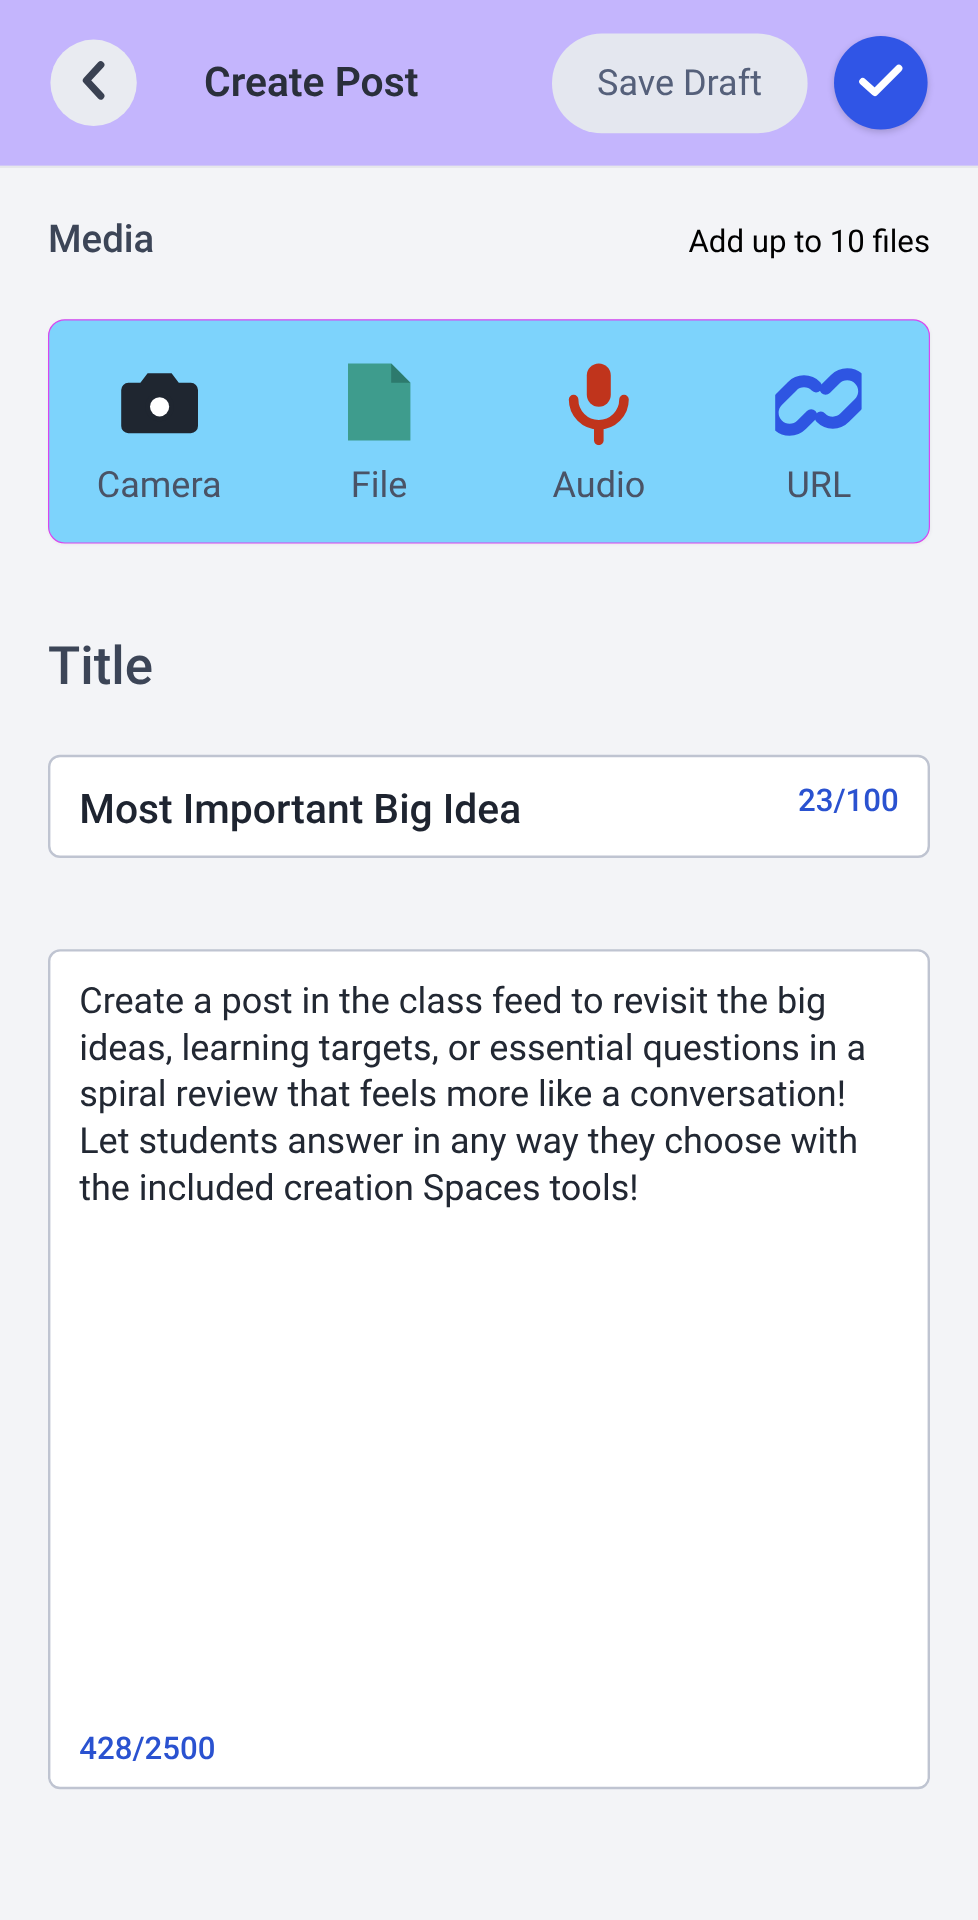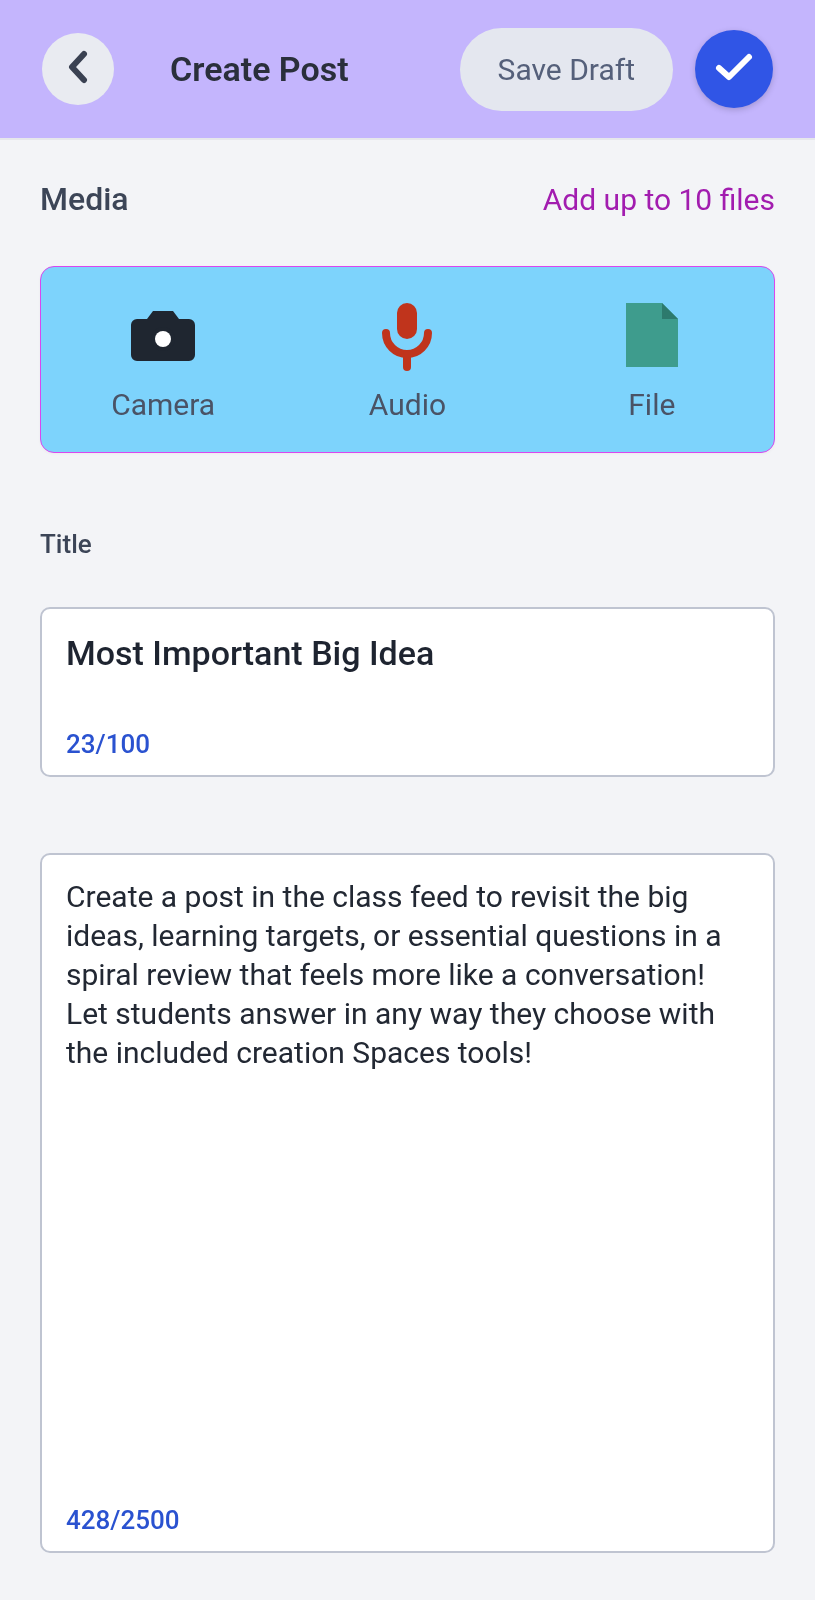--- a/index.html
+++ b/index.html
@@ -48,58 +48,58 @@
     cursor: pointer;
     box-shadow: 0 2px 6px rgba(0,0,0,0.18);
   }
 
   
   .content { padding: 40px 40px 0 40px; display: flex; flex-direction: column; gap: 28px; }
 
   
   .section-row { display: flex; justify-content: space-between; align-items: baseline; margin-bottom: 20px; }
   .section-label { font-size: 32px; color: #3c4557; font-weight: 500; }
-  .section-hint { font-size: 30px; color: #a21caf; font-weight: 400; }
+  .section-hint { font-size: 26px; color: #000000; font-weight: 400; }
 
   .media-card {
     background: #7dd3fc;
     border-radius: 14px;
     border: 1px solid #d946ef;
     box-shadow: 0 1px 3px rgba(0,0,0,0.04);
     padding: 32px 0 30px 0;
     display: flex;
     justify-content: space-around;
     margin-bottom: 48px;
   }
   .media-item {
     display: flex; flex-direction: column; align-items: center;
     width: 25%;
     cursor: pointer;
   }
   .media-icon { height: 72px; display:flex; align-items:center; justify-content:center; margin-bottom: 16px; }
   .media-label { font-size: 30px; color: #4a5366; font-weight: 400; }
 
   
-  .field-label { font-size: 26px; color: #3c4557; font-weight: 500; margin-bottom: 20px; display:block; }
+  .field-label { font-size: 44px; color: #3c4557; font-weight: 500; margin-bottom: 20px; display:block; }
   .title-box {
     background: #ffffff;
     border: 2px solid #bfc4d1;
     border-radius: 10px;
     padding: 22px 24px 16px 24px;
-    display: flex; flex-direction: column;
+    display: flex; 
     margin-bottom: 48px;
   }
   .title-input {
     border: none; outline: none; width: 100%;
     font-size: 34px; color: #1e2430; font-weight: 500;
     font-family: inherit; background: transparent;
     min-height: 44px;
   }
   .counter { font-size: 26px; color: #2a52d0; font-weight: 500; }
-  .title-box .counter { margin-top: 54px; }
+  .title-box .counter { }
 
   
   .desc-box {
     background: #ffffff;
     border: 2px solid #bfc4d1;
     border-radius: 10px;
     padding: 22px 24px 16px 24px;
     display: flex; flex-direction: column;
     height: 700px;
   }
@@ -146,39 +146,48 @@
           <path d="M10 14 h10 l6 -8 h20 l6 8 h10 a6 6 0 0 1 6 6 v30 a6 6 0 0 1 -6 6 h-52 a6 6 0 0 1 -6 -6 v-30 a6 6 0 0 1 6 -6 z" fill="#1f2630"></path>
           <circle cx="36" cy="34" r="12" fill="#1f2630"></circle>
           <circle cx="36" cy="34" r="8" fill="#ffffff"></circle>
         </svg>
       </span>
       <span class="media-label">Camera</span>
     </div>
 
     <div class="media-item">
       <span class="media-icon">
+        <svg width="60" height="72" viewBox="0 0 60 72">
+          <path d="M4 4 h36 l16 16 v48 h-52 z" fill="#3e9c8d"></path>
+          <path d="M40 4 v16 h16 z" fill="#2d7a6d"></path>
+        </svg>
+      </span>
+      <span class="media-label">File</span>
+    </div>
+
+    <div class="media-item">
+      <span class="media-icon">
         <svg width="70" height="72" viewBox="0 0 70 72">
           <rect x="25" y="4" width="20" height="36" rx="10" fill="#c0341c"></rect>
           <path d="M14 34 a21 21 0 0 0 42 0" fill="none" stroke="#c0341c" stroke-width="8" stroke-linecap="round"></path>
           <line x1="35" y1="55" x2="35" y2="68" stroke="#c0341c" stroke-width="8" stroke-linecap="round"></line>
         </svg>
       </span>
       <span class="media-label">Audio</span>
     </div>
 
     <div class="media-item">
       <span class="media-icon">
-        <svg width="60" height="72" viewBox="0 0 60 72">
-          <path d="M4 4 h36 l16 16 v48 h-52 z" fill="#3e9c8d"></path>
-          <path d="M40 4 v16 h16 z" fill="#2d7a6d"></path>
-        </svg>
-      </span>
-      <span class="media-label">File</span>
-    </div>
-
+        <svg width="72" height="66" viewBox="0 0 72 66">
+          <path d="M30 44 l-8 8 a14 14 0 0 1 -20 -20 l12 -12 a14 14 0 0 1 20 0" fill="none" stroke="#2e55e2" stroke-width="10" stroke-linecap="round"></path>
+          <path d="M42 22 l8 -8 a14 14 0 0 1 20 20 l-12 12 a14 14 0 0 1 -20 0" fill="none" stroke="#2e55e2" stroke-width="10" stroke-linecap="round"></path>
+        </svg>
+      </span>
+      <span class="media-label">URL</span>
+    </div>
 
   </div>
 
   <span class="field-label">Title</span>
   <div class="title-box">
     <input class="title-input" type="text" value="Most Important Big Idea" style="">
     <span class="counter">23/100</span>
   </div>
 
   <div class="desc-box">

